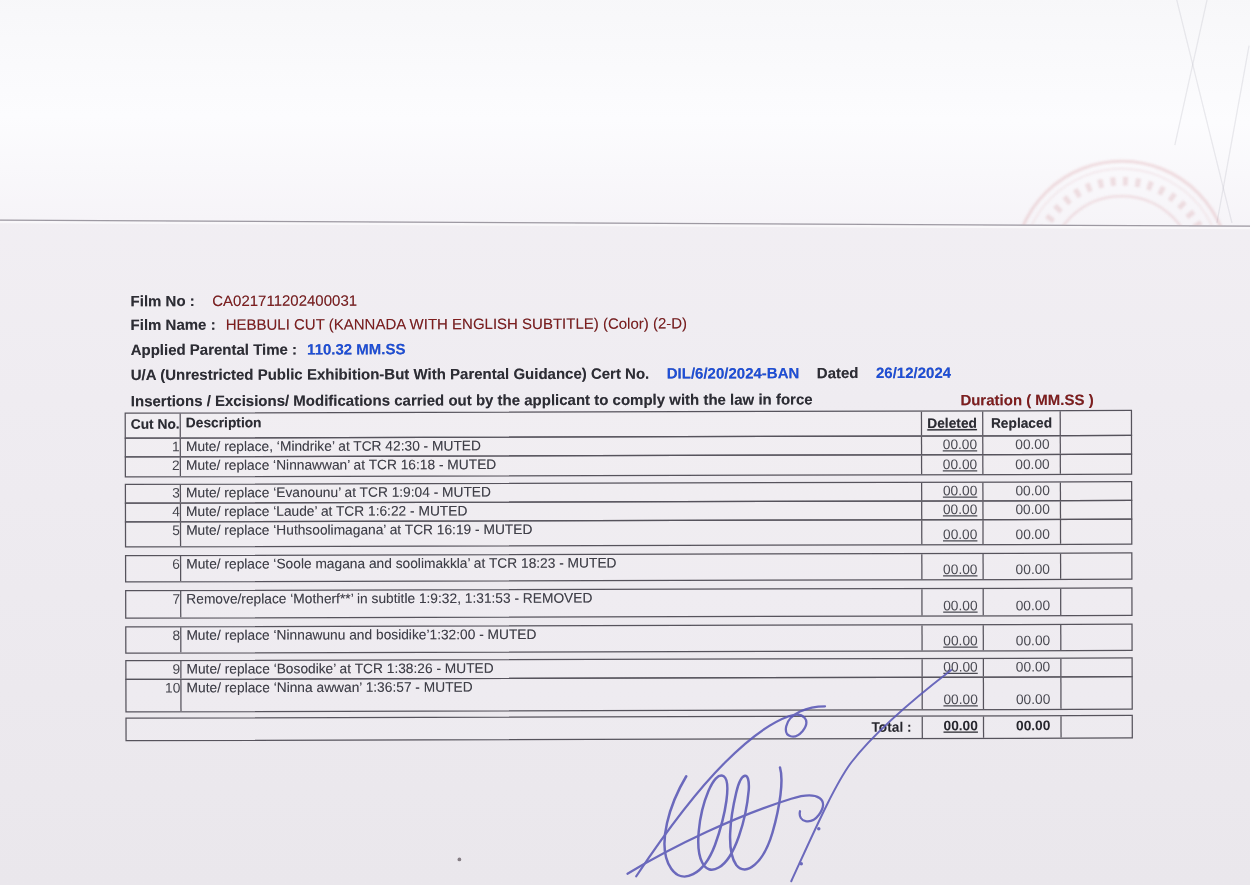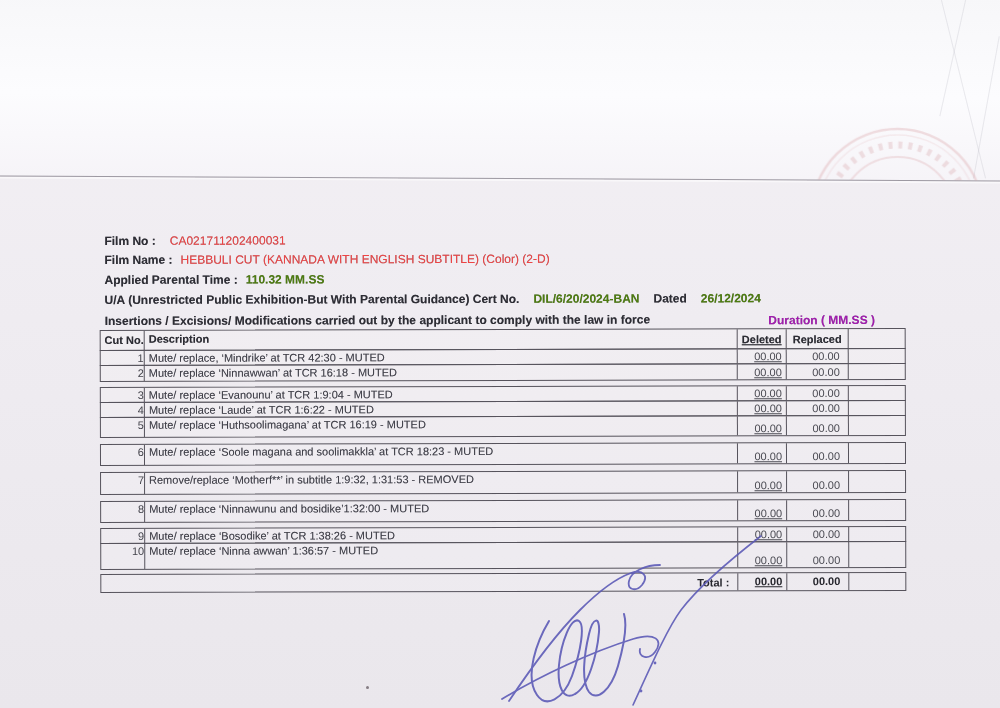--- a/index.html
+++ b/index.html
@@ -20,27 +20,27 @@
   .sheet-top svg{position:absolute;left:0;top:0;}
   
   #printed{
     position:absolute;left:0;top:0;width:1000px;height:708px;z-index:2;
     transform:rotate(-0.15deg);transform-origin:100px 460px;
     color:#3c3c43;
   }
   .hline{position:absolute;left:105px;white-space:nowrap;font-size:12px;
     text-shadow:0 0 .5px rgba(70,70,82,.55);}
   .lbl{font-weight:700;color:#2d2d34;}
-  .val{font-weight:400;color:#ef4444;}
-  .valb{font-weight:700;color:#4d7c0f;}
+  .val{font-weight:400;color:#7f1d1d;}
+  .valb{font-weight:700;color:#1d4ed8;}
   .sp{display:inline-block;width:14px;}
   .sps{display:inline-block;width:8px;}
   .duration-head{
     position:absolute;left:737px;top:315px;width:170px;text-align:center;
-    font-size:12px;font-weight:700;color:#a21caf;
+    font-size:12px;font-weight:700;color:#7f1d1d;
     text-shadow:0 0 .5px rgba(70,70,82,.5);
   }
   
   .cbfc-table{position:absolute;left:100px;top:331px;width:806px;font-size:11px;}
   .trow{display:flex;border:1px solid #56535c;margin-top:-1px;box-sizing:border-box;
     background:rgba(255,255,255,.12);}
   .g4{margin-top:4px;} .g5{margin-top:5px;} .g6{margin-top:6px;}
   .h16{height:16px;} .h17{height:17px;} .h21{height:21px;} .h22{height:22px;}
   .h23{height:23px;} .h27{height:27px;} .h19{height:19px;}
   .cell{box-sizing:border-box;overflow:hidden;}

